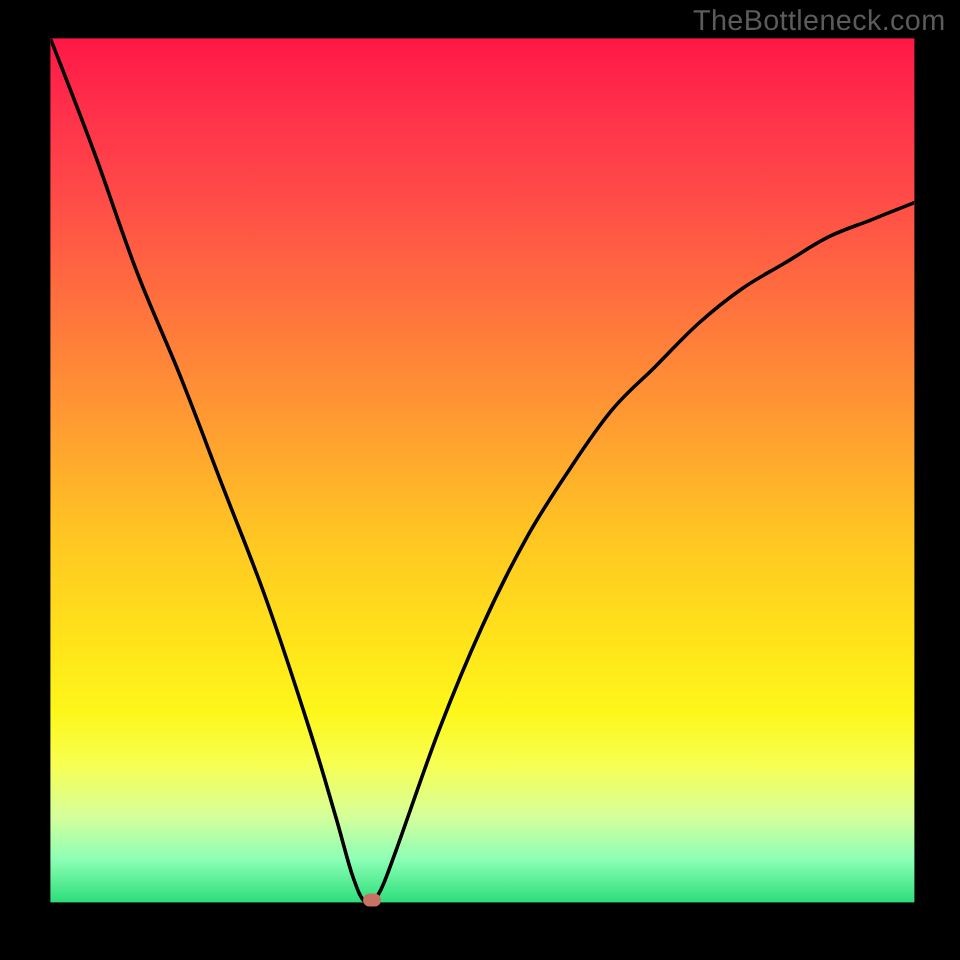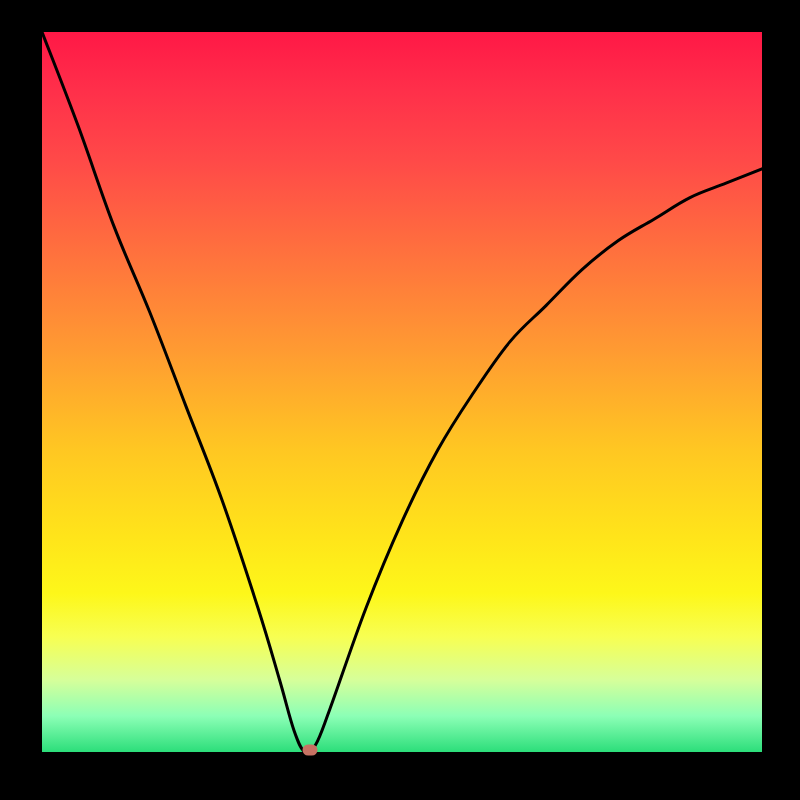--- a/index.html
+++ b/index.html
@@ -74,13 +74,14 @@
 <div class="frame">
   <div class="plot">
 
     <svg class="curve" viewBox="0 0 720 720" preserveAspectRatio="none">
       <path d="M 0 0 C 6.4799999999999995 16.848000000000003, 23.04 58.608000000000025, 36 93.60000000000002 C 48.96 128.592, 59.04 160.70399999999998, 72 194.39999999999998 C 84.96 228.09599999999998, 95.04 248.4, 108 280.8 C 120.96 313.20000000000005, 131.04 340.70400000000006, 144 374.40000000000003 C 156.96 408.096, 167.04 431.712, 180 468 C 192.96 504.288, 205.632 543.6, 216 576 C 226.368 608.4, 231.12000000000003 625.968, 237.60000000000002 648 C 244.08 670.032, 247.46399999999997 685.4399999999999, 251.99999999999997 698.4 C 256.53599999999994 711.36, 258.912 717.408, 262.8 720 C 266.68800000000005 722.592, 269.064 720.5759999999999, 273.6 712.8 C 278.136 705.024, 278.928 701.424, 288 676.8 C 297.072 652.1759999999999, 311.04 609.696, 324 576 C 336.96 542.304, 347.03999999999996 518.112, 360 489.6 C 372.96000000000004 461.088, 383.0400000000001 440.928, 396.00000000000006 417.6 C 408.96000000000004 394.27200000000005, 419.04 379.44, 432 360 C 444.96 340.56, 455.04 325.15200000000004, 468 309.6 C 480.96 294.048, 491.03999999999996 286.56000000000006, 503.99999999999994 273.6 C 516.9599999999999 260.64, 527.04 249.26399999999995, 540 237.59999999999997 C 552.96 225.93599999999998, 563.04 217.87199999999999, 576 208.8 C 588.96 199.72800000000004, 599.04 194.97600000000006, 612 187.20000000000005 C 624.96 179.42400000000004, 635.04 172.08000000000004, 648 165.60000000000002 C 660.96 159.12, 671.04 156.38399999999996, 684 151.19999999999993 C 696.96 146.0159999999999, 713.52 139.39199999999994, 720 136.79999999999995" fill="none" stroke="#000" stroke-width="3" stroke-linecap="round" stroke-linejoin="round"></path>
     </svg>
 
     <div class="marker" style="left: 267.84px; top: 717.84px;"></div>
   </div>
 
+  <div class="watermark">TheBottleneck.com</div>
 </div>
 
 </body></html>

